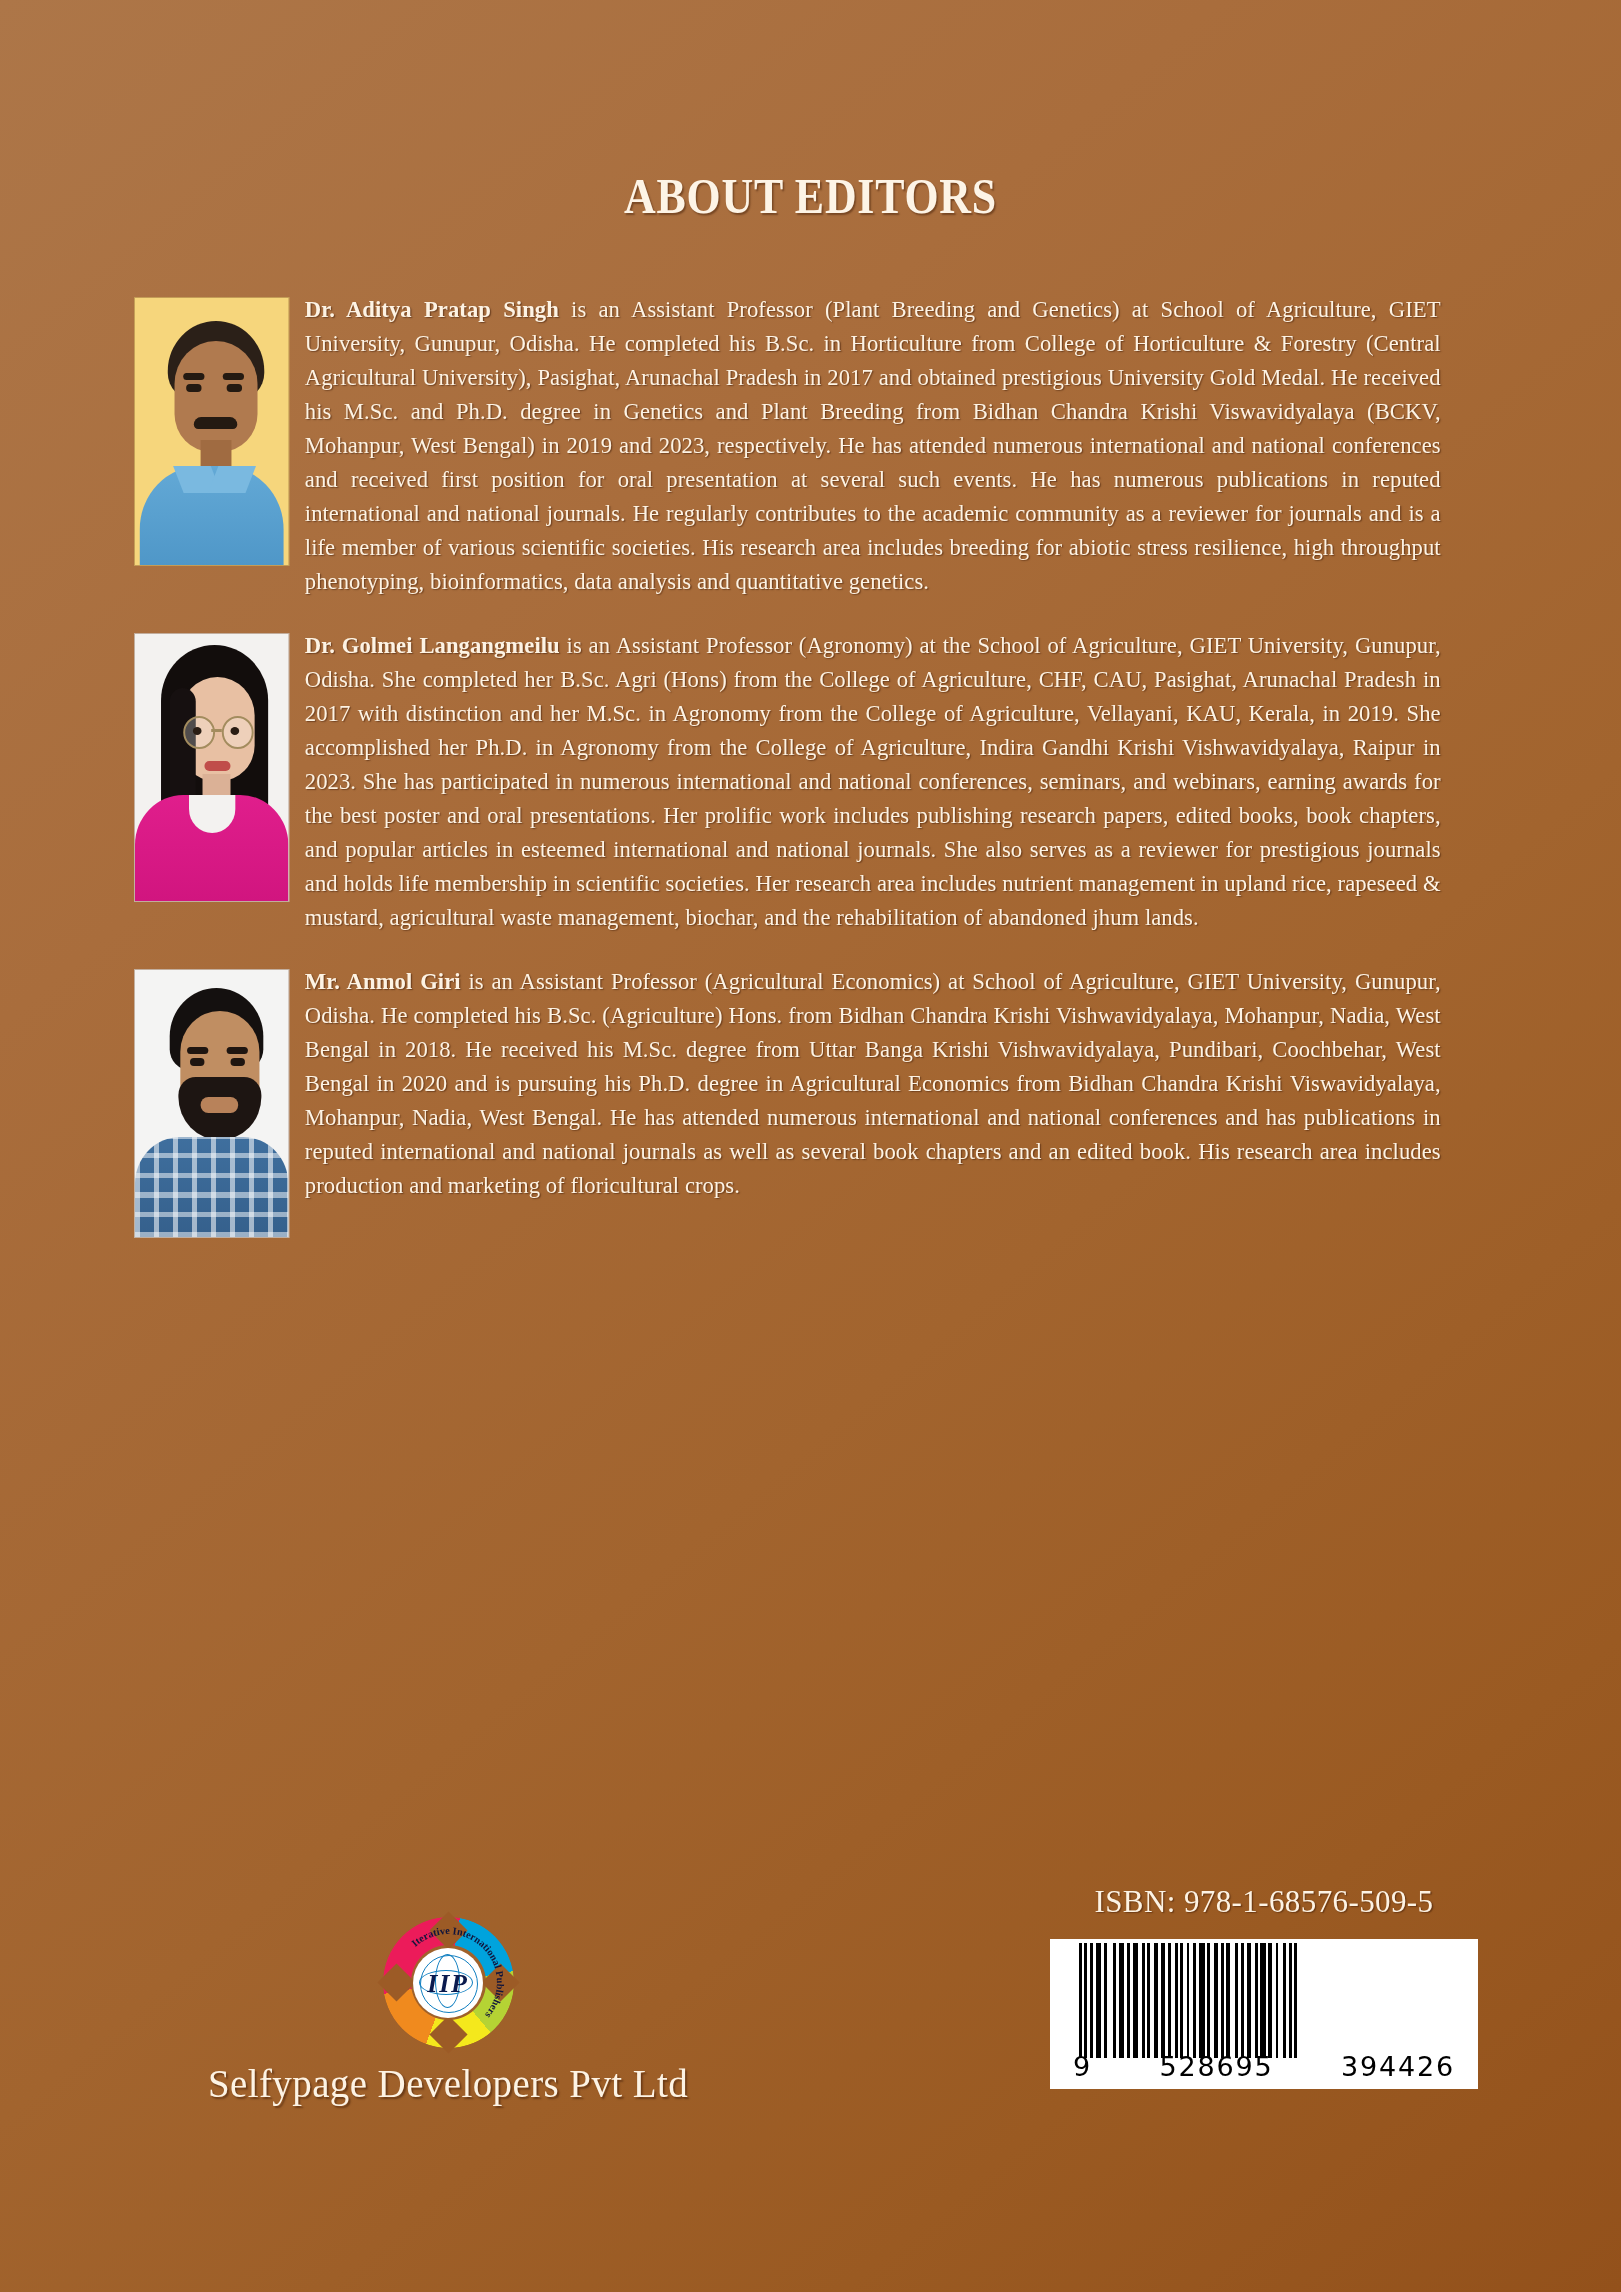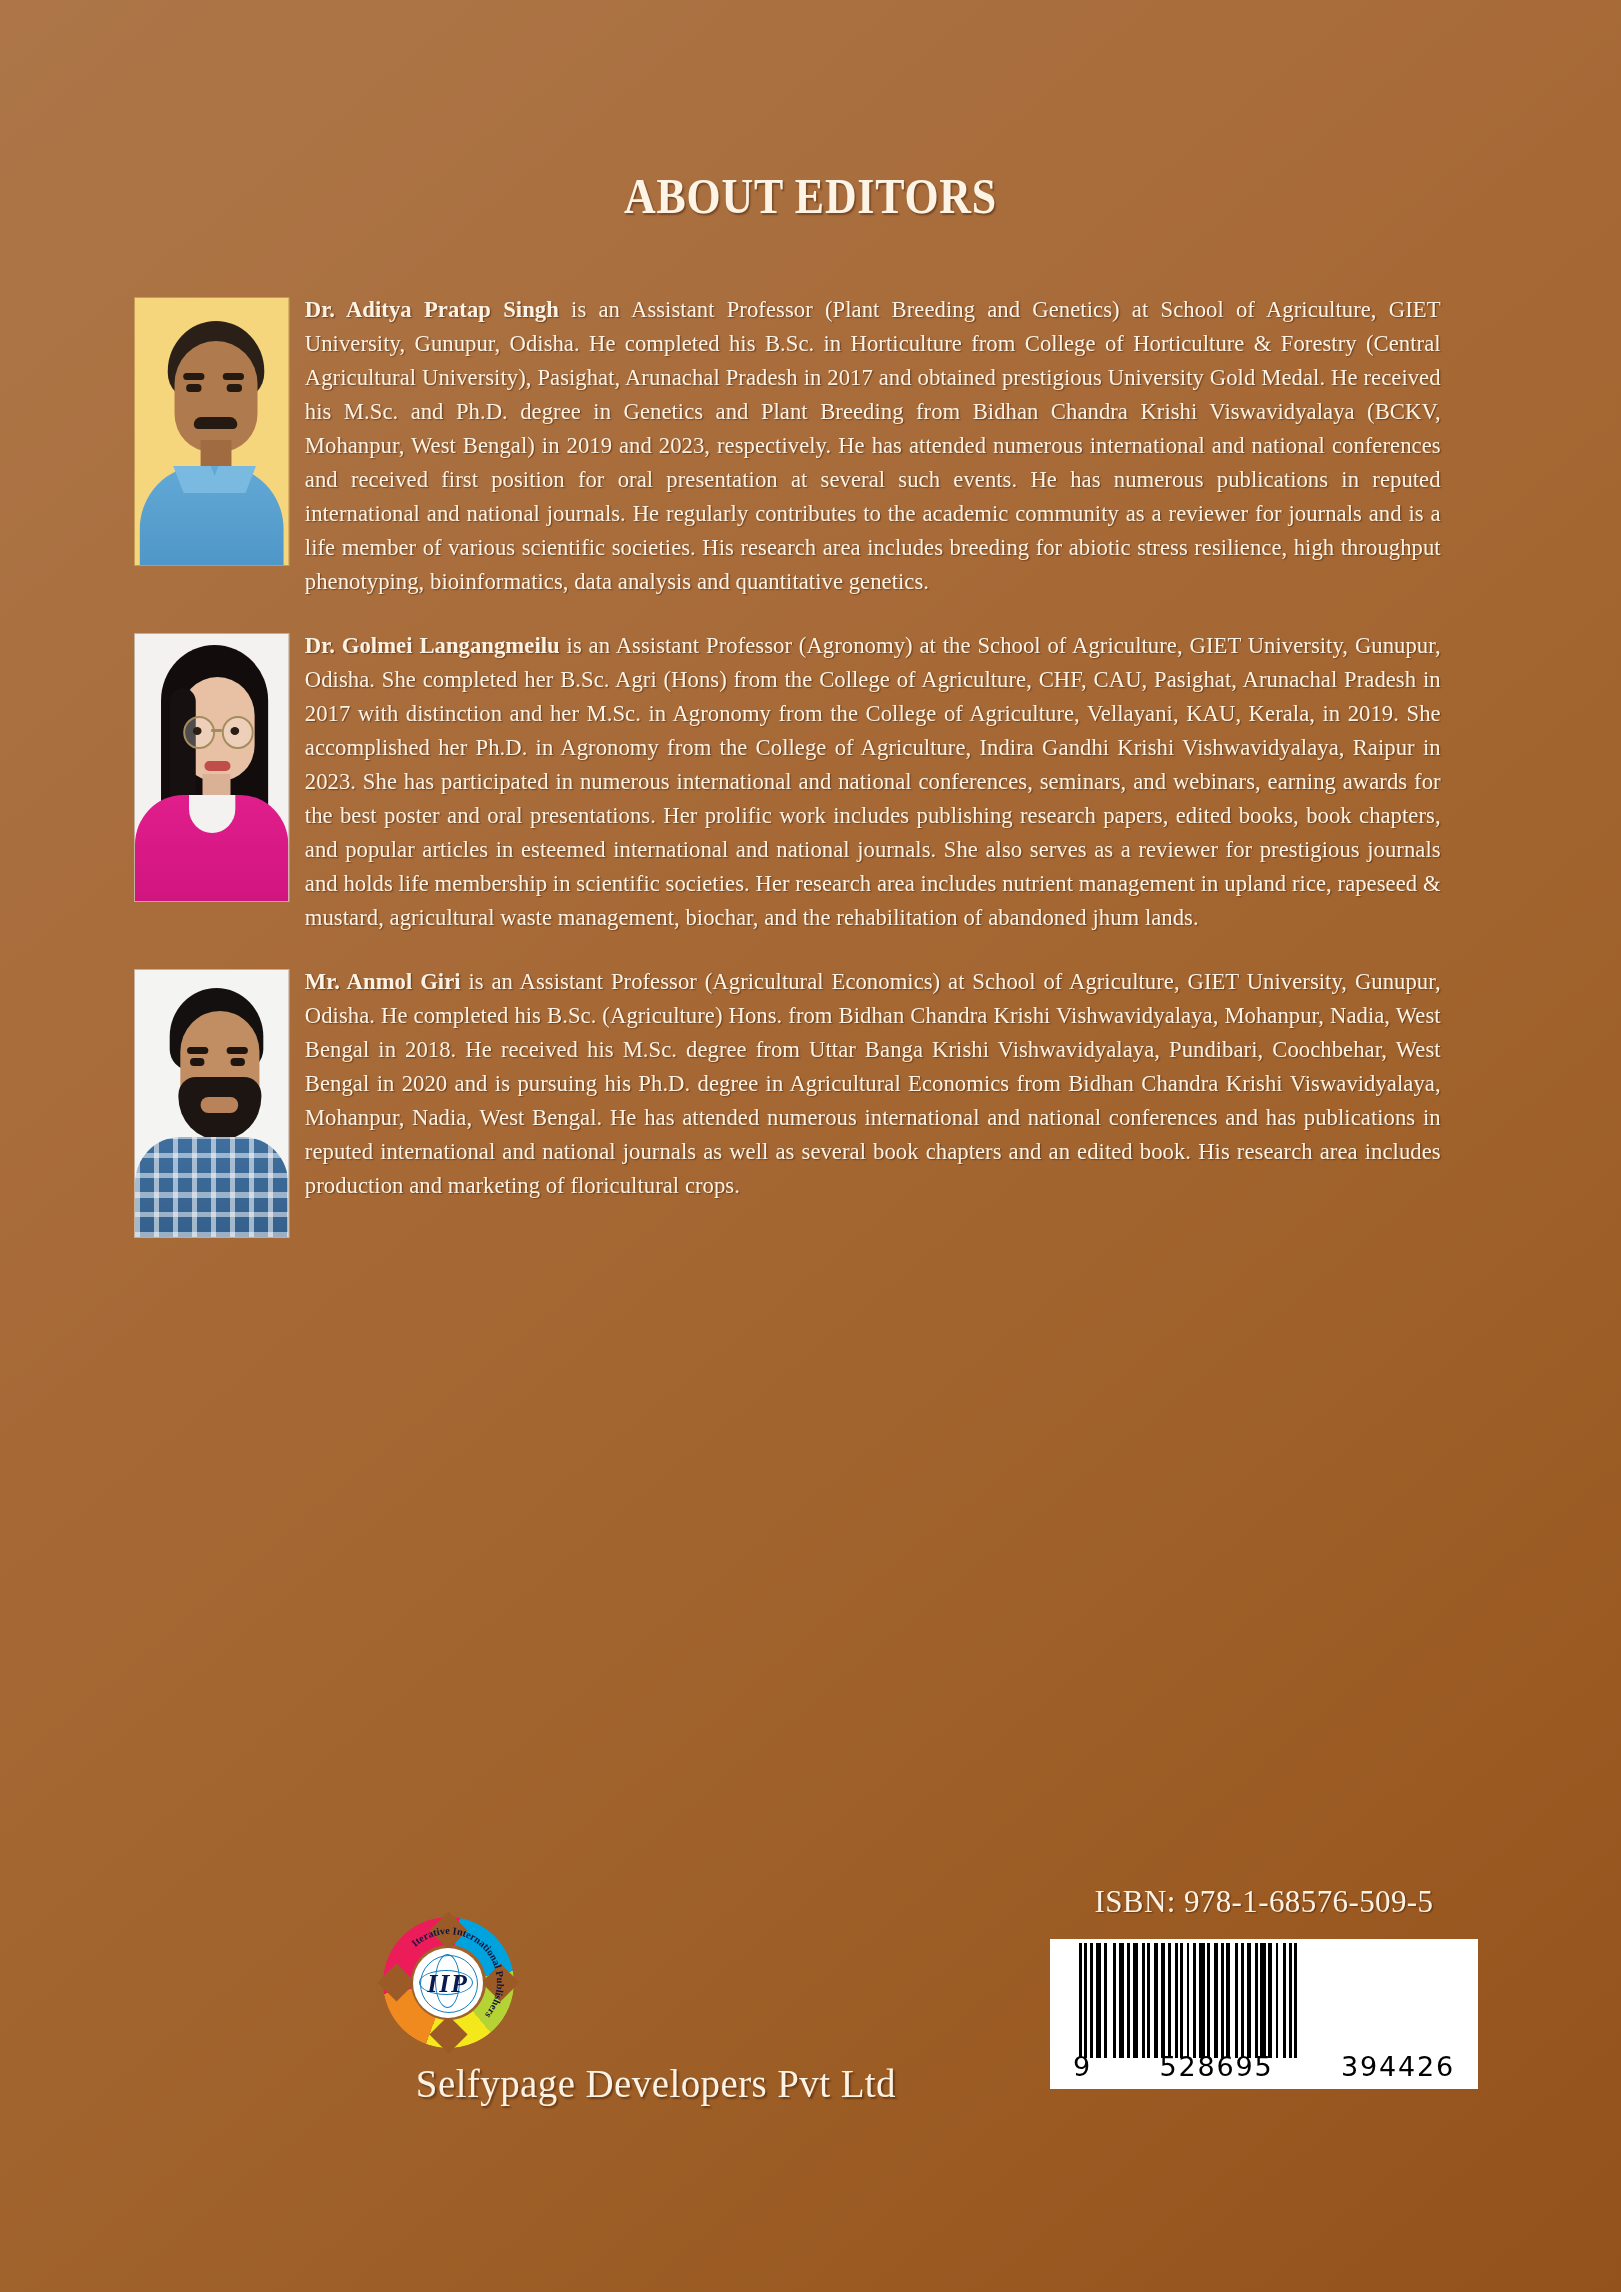--- a/index.html
+++ b/index.html
@@ -344,21 +344,20 @@
   .logo .ring-text svg { width: 131px; height: 131px; display: block; }
   .logo .ring-text text { font-family: "Liberation Serif", serif; font-size: 11.5px; font-weight: bold; fill: #10143c; }
 
   .publisher-name {
     color: #fdf3e4;
     font-size: 39px;
     font-weight: normal;
     letter-spacing: 0.4px;
     text-shadow: 1.8px 1.8px 1.8px rgba(55,22,4,0.5);
     white-space: nowrap;
-    text-align: right;
   }
 </style>
 </head>
 <body>
 
 <div id="cover">
 
   <div class="page-title">ABOUT EDITORS</div>
 
   <div class="bios">

